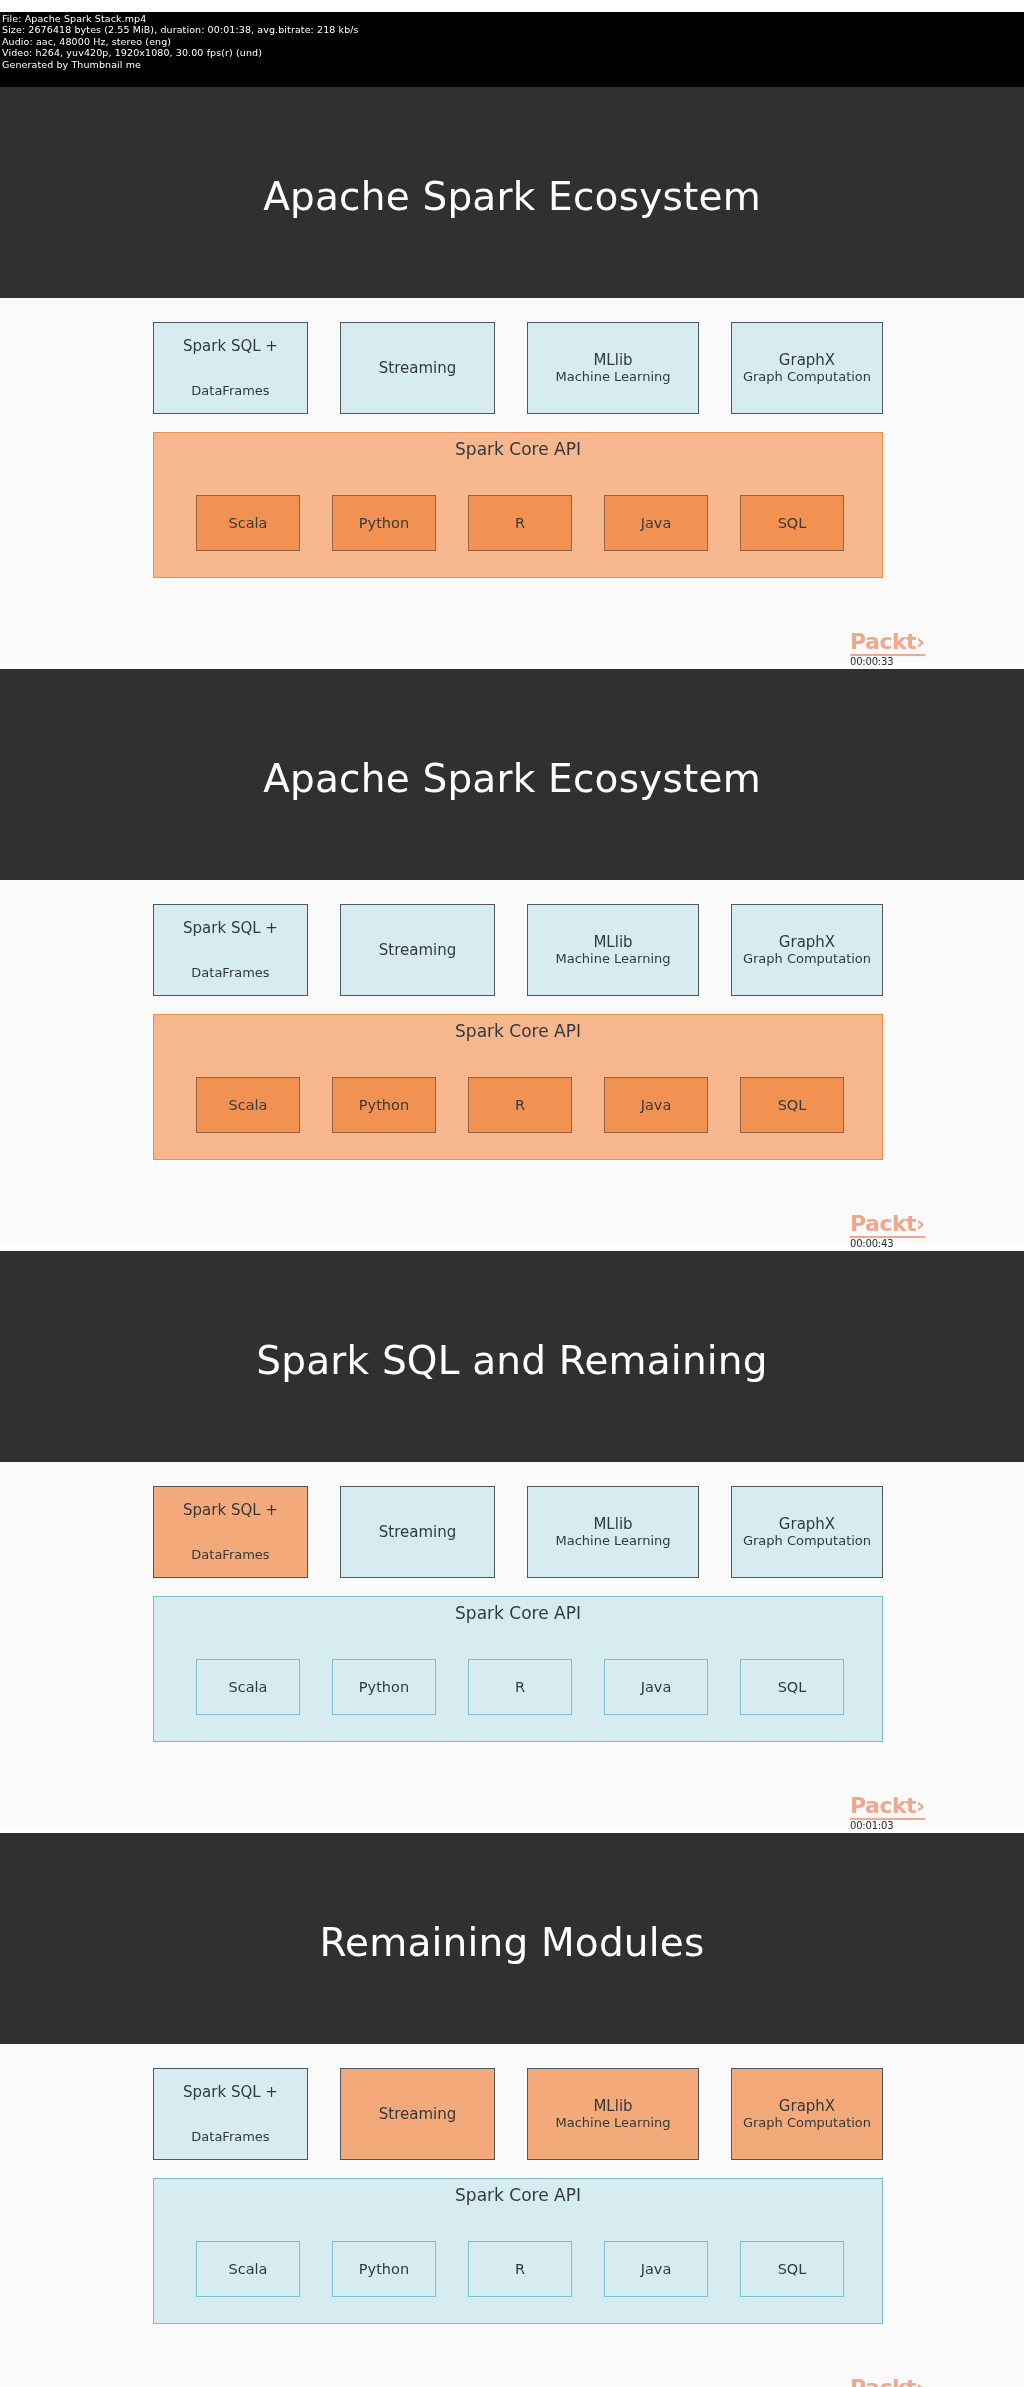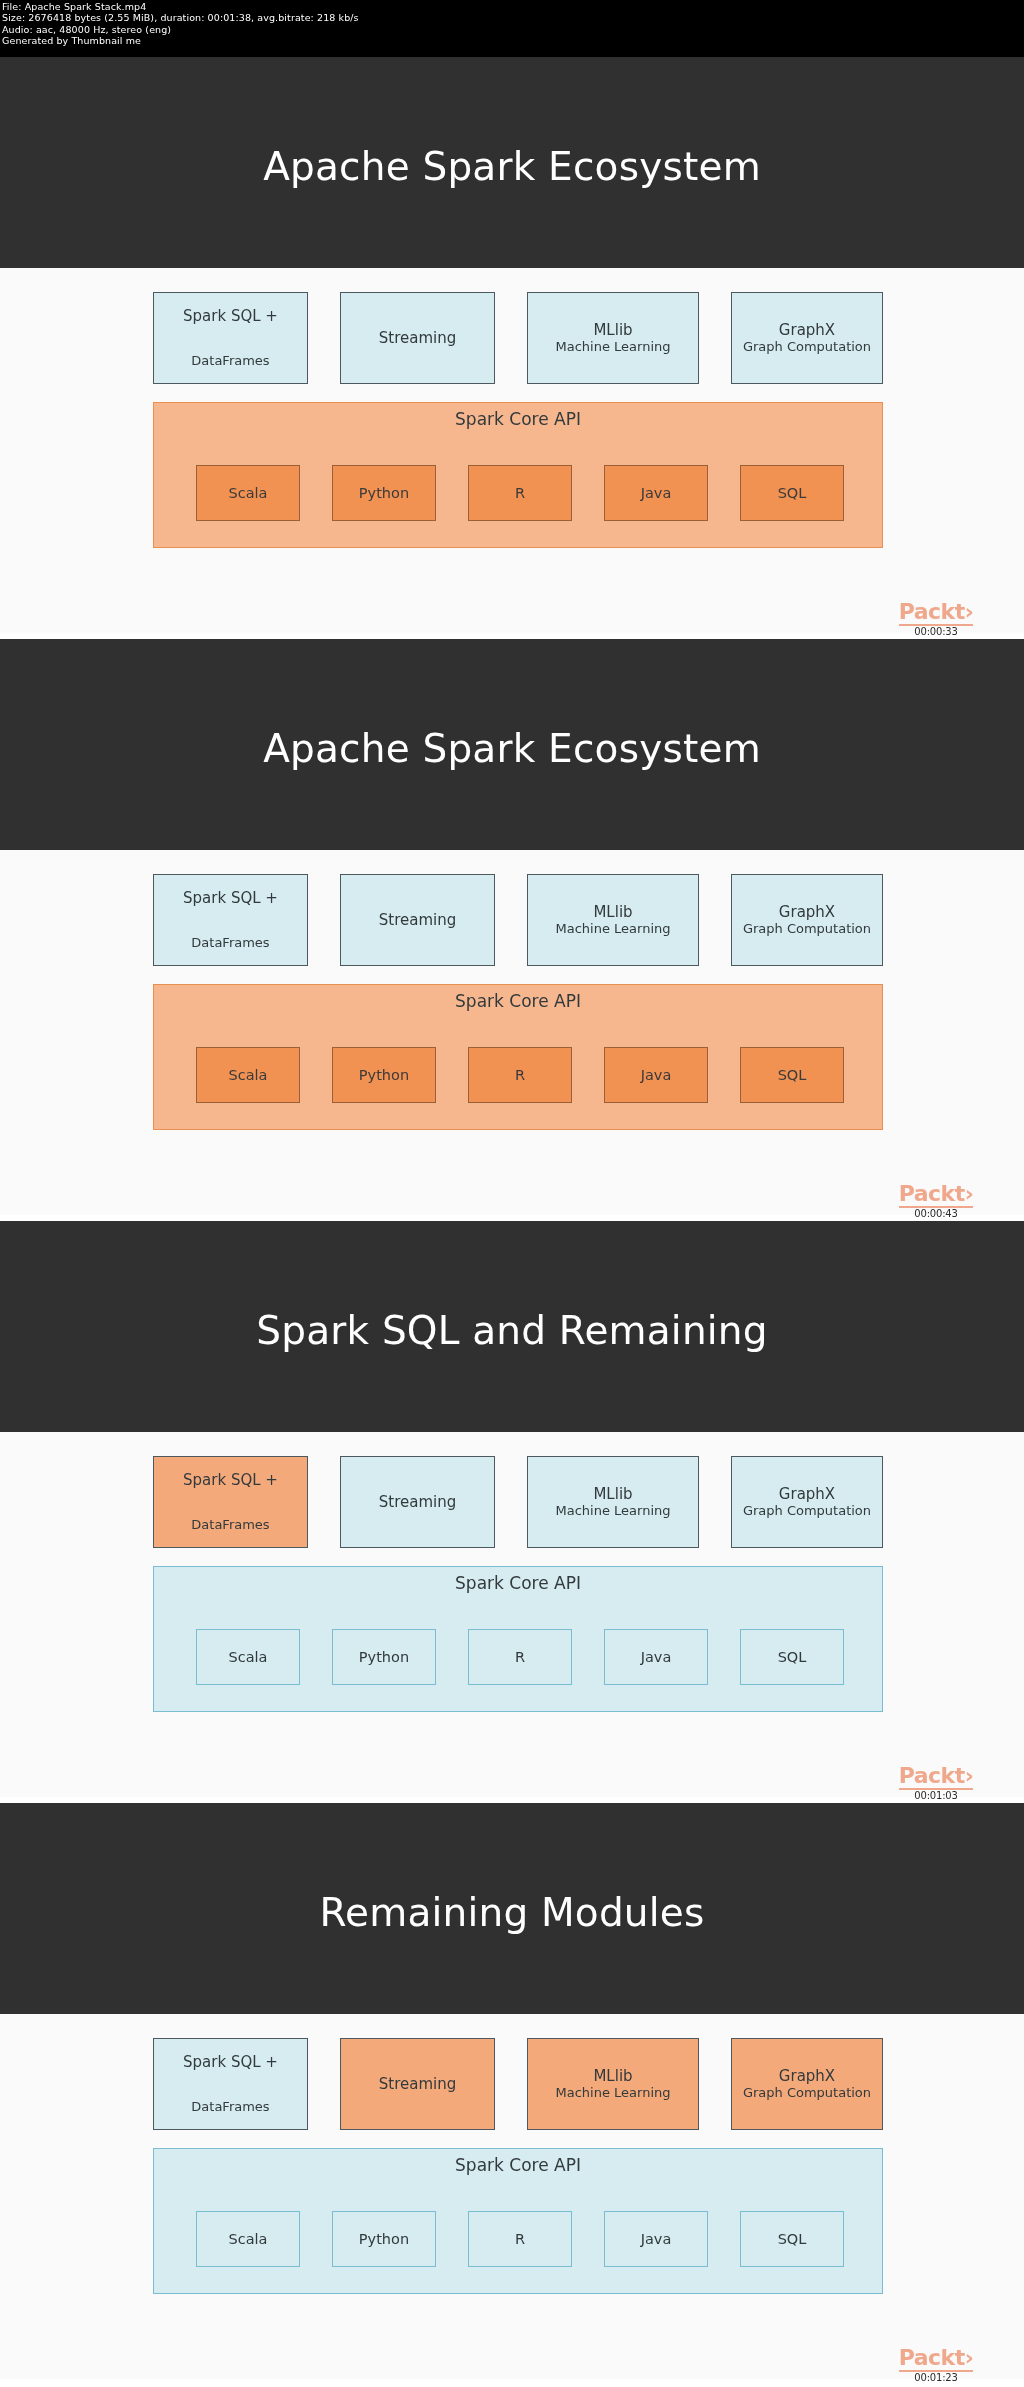--- a/index.html
+++ b/index.html
@@ -10,29 +10,30 @@
   body {
     width: 1024px;
     height: 2387px;
     font-family: "DejaVu Sans", sans-serif;
     overflow: hidden;
   }
 
   
   .info-header {
     width: 1024px;
-    height: 57px;
+    height: 75px;
     background: #000000;
     color: #ffffff;
     font-family: "DejaVu Sans", sans-serif;
     font-size: 9.5px;
     line-height: 11.4px;
     padding: 1px 0 13px 2px;
     box-sizing: border-box;
     letter-spacing: 0.1px;
+    margin-top: 12px;
   }
   .info-line { white-space: nowrap; }
 
   
   .sheet {
     width: 1024px;
     background: #ffffff;
   }
   .frame {
     position: relative;
@@ -162,23 +163,23 @@
   }
   .lang-box.cool {
     border: 1.4px solid #7bbdd0;
     background: #d6ecf1;
     color: #333a3d;
   }
 
   
   .packt-wrap {
     position: absolute;
-    right: 8px;
+    right: 14px;
     bottom: 2px;
-    text-align: center;
+    text-align: left;
     width: 160px;
   }
   .packt-logo {
     font-family: "DejaVu Sans", sans-serif;
     font-size: 22px;
     font-weight: 700;
     color: #f0a88c;
     letter-spacing: -0.5px;
     line-height: 1;
     display: inline-block;
@@ -194,20 +195,21 @@
     letter-spacing: -0.2px;
   }
 </style>
 </head>
 <body>
 
 <div class="info-header">
   <div class="info-line">File: Apache Spark Stack.mp4</div>
   <div class="info-line">Size: 2676418 bytes (2.55 MiB), duration: 00:01:38, avg.bitrate: 218 kb/s</div>
   <div class="info-line">Audio: aac, 48000 Hz, stereo (eng)</div>
+  <div class="info-line">Video: h264, yuv420p, 1920x1080, 30.00 fps(r) (und)</div>
   <div class="info-line">Generated by Thumbnail me</div>
 </div>
 
 <div class="sheet" id="sheet">
     <div class="frame">
       <div class="frame-inner">
         <div class="title-band">
           <div class="slide-title">Apache Spark Ecosystem</div>
         </div>
         <div class="slide-body">

